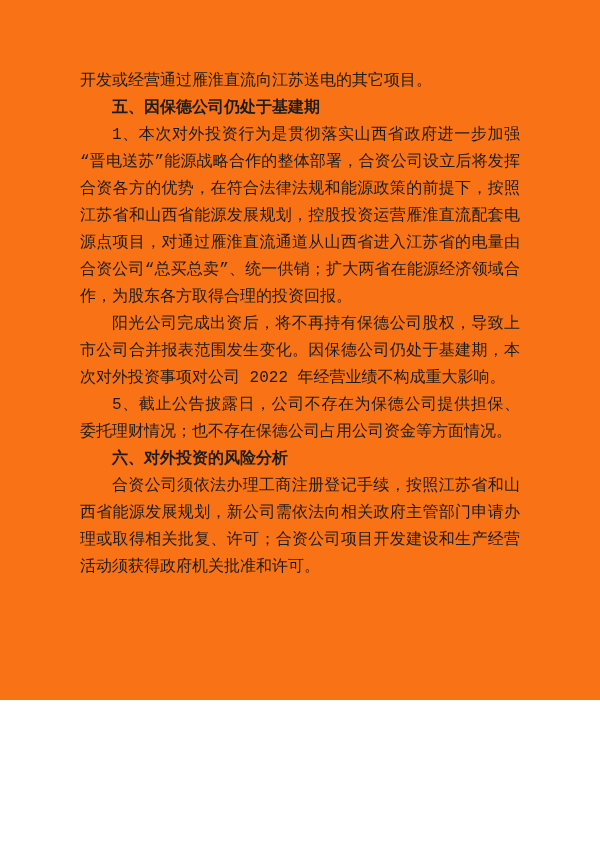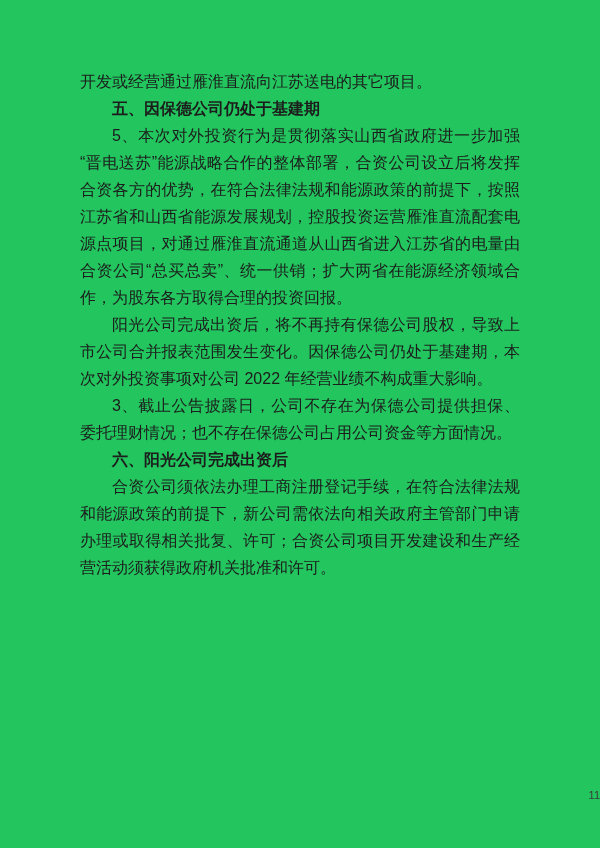--- a/index.html
+++ b/index.html
@@ -3,25 +3,25 @@
 <meta charset="utf-8">
 <style>
   html, body {
     margin: 0;
     padding: 0;
     background: #ffffff;
   }
   .doc-page {
     position: relative;
     width: 600px;
-    height: 848px;
+    height: 700px;
     margin: 0 auto;
-    background: #22c55e;
+    background: #f97316;
     overflow: hidden;
-    font-family: Liberation Sans, sans-serif;
+    font-family: Liberation Mono, monospace;
   }
   .doc-content {
     position: absolute;
     top: 68px;
     left: 80px;
     width: 440px;
     color: #1c1c1c;
     font-size: 16px;
     line-height: 27px;
     text-align: justify;
@@ -52,20 +52,20 @@
     color: #3a3a3a;
   }
 </style>
 </head>
 <body>
 
 <div class="doc-page">
   <div class="doc-content">
     <p class="para-continuation">开发或经营通过雁淮直流向江苏送电的其它项目。</p>
     <p class="section-heading">五、因保德公司仍处于基建期</p>
-    <p class="para">5、本次对外投资行为是贯彻落实山西省政府进一步加强“晋电送苏”能源战略合作的整体部署，合资公司设立后将发挥合资各方的优势，在符合法律法规和能源政策的前提下，按照江苏省和山西省能源发展规划，控股投资运营雁淮直流配套电源点项目，对通过雁淮直流通道从山西省进入江苏省的电量由合资公司“总买总卖”、统一供销；扩大两省在能源经济领域合作，为股东各方取得合理的投资回报。</p>
+    <p class="para">1、本次对外投资行为是贯彻落实山西省政府进一步加强“晋电送苏”能源战略合作的整体部署，合资公司设立后将发挥合资各方的优势，在符合法律法规和能源政策的前提下，按照江苏省和山西省能源发展规划，控股投资运营雁淮直流配套电源点项目，对通过雁淮直流通道从山西省进入江苏省的电量由合资公司“总买总卖”、统一供销；扩大两省在能源经济领域合作，为股东各方取得合理的投资回报。</p>
     <p class="para">阳光公司完成出资后，将不再持有保德公司股权，导致上市公司合并报表范围发生变化。因保德公司仍处于基建期，本次对外投资事项对公司 2022 年经营业绩不构成重大影响。</p>
-    <p class="para">3、截止公告披露日，公司不存在为保德公司提供担保、委托理财情况；也不存在保德公司占用公司资金等方面情况。</p>
-    <p class="section-heading">六、阳光公司完成出资后</p>
-    <p class="para">合资公司须依法办理工商注册登记手续，在符合法律法规和能源政策的前提下，新公司需依法向相关政府主管部门申请办理或取得相关批复、许可；合资公司项目开发建设和生产经营活动须获得政府机关批准和许可。</p>
+    <p class="para">5、截止公告披露日，公司不存在为保德公司提供担保、委托理财情况；也不存在保德公司占用公司资金等方面情况。</p>
+    <p class="section-heading">六、对外投资的风险分析</p>
+    <p class="para">合资公司须依法办理工商注册登记手续，按照江苏省和山西省能源发展规划，新公司需依法向相关政府主管部门申请办理或取得相关批复、许可；合资公司项目开发建设和生产经营活动须获得政府机关批准和许可。</p>
   </div>
   <div class="doc-footer">11</div>
 </div>
 
 </body></html>

